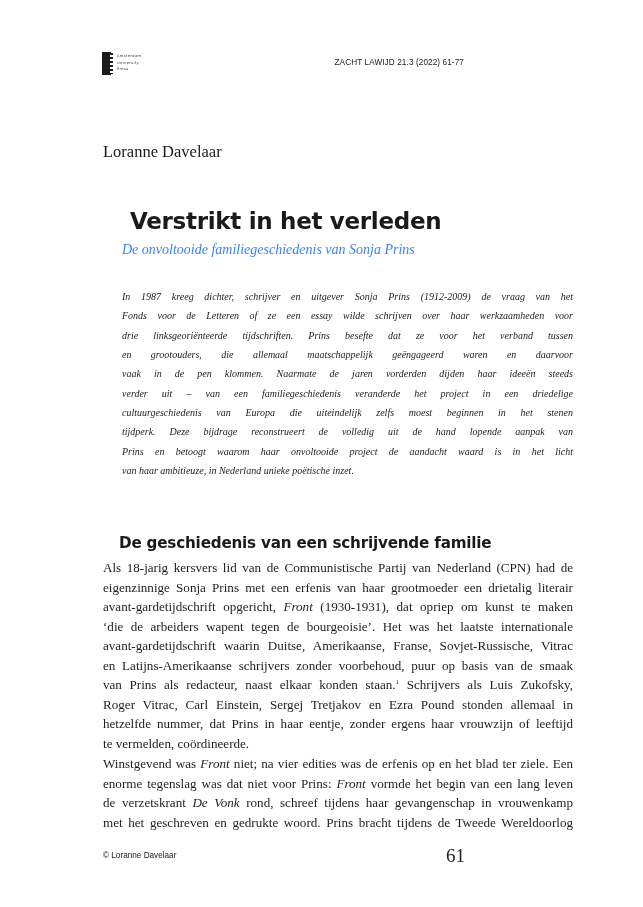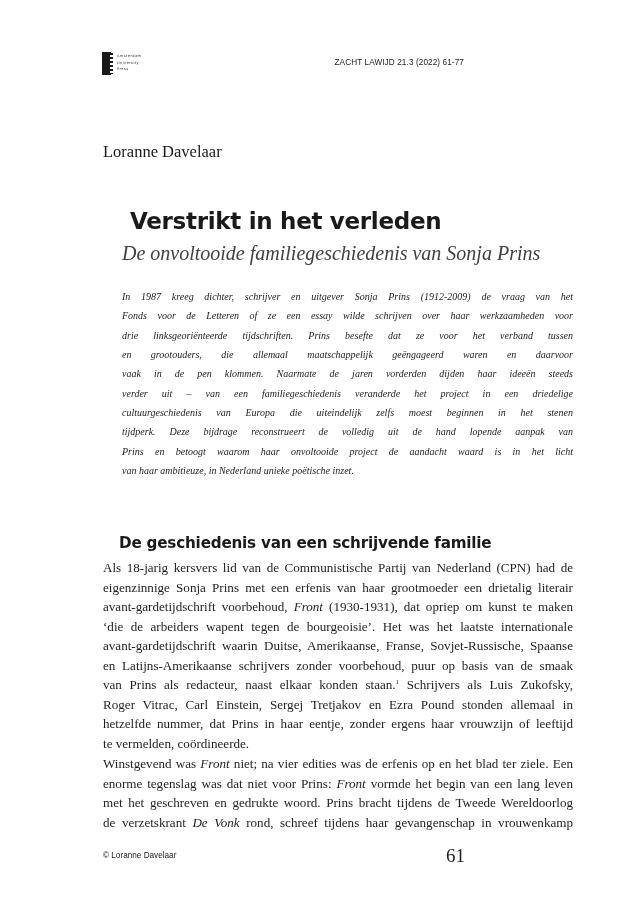--- a/index.html
+++ b/index.html
@@ -6,21 +6,21 @@
   body { width: 643px; height: 907px; position: relative; overflow: hidden; color: #1a1a1a; }
   .page { position: absolute; left: 16px; top: 0; width: 535px; height: 907px; background: #fff; }
   .logo { position: absolute; left: 86px; top: 52px; display: flex; align-items: flex-start; }
   .logo-mark { width: 9px; height: 23px; background: #1a1a1a; position: relative; }
   .logo-mark::after { content: ""; position: absolute; right: -2px; top: 1px; width: 3px; height: 21px;
     background: repeating-linear-gradient(to bottom, #1a1a1a 0 2px, #fff 2px 4px); }
   .logo-text { margin-left: 6px; font-family: "DejaVu Sans", sans-serif; font-size: 3.6px; line-height: 6.6px; letter-spacing: 0.4px; color: #333; padding-top: 1px; }
   .journal-ref { position: absolute; right: 87px; top: 58px; font-family: "Liberation Sans", sans-serif; font-size: 8.2px; color: #222; letter-spacing: 0.1px; }
   .author { position: absolute; left: 87px; top: 142px; font-family: "Liberation Serif", serif; font-size: 16.5px; color: #1a1a1a; }
   .title { position: absolute; left: 106px; top: 200px; font-family: "DejaVu Sans", sans-serif; font-size: 23px; font-weight: 600; letter-spacing: -0.3px; color: #1a1a1a; }
-  .subtitle { position: absolute; left: 106px; top: 242px; font-family: "Liberation Serif", serif; font-style: italic; font-size: 20px; color: #404040; }
+  .subtitle { position: absolute; left: 106px; top: 242px; font-family: "Liberation Serif", serif; font-style: italic; font-size: 14px; color: #3b82f6; }
   .abstract { position: absolute; left: 106px; top: 287px; width: 451px; font-family: "Liberation Serif", serif; font-style: italic; font-size: 10px; line-height: 19.35px; color: #222; }
   .line { display: block; text-align: justify; text-align-last: justify; white-space: nowrap; }
   .line.last { text-align-last: left; }
   .section-heading { position: absolute; left: 87px; top: 518px; font-family: "DejaVu Sans", sans-serif; font-size: 15.2px; font-weight: 600; color: #1a1a1a; letter-spacing: -0.2px; }
   .body-text { position: absolute; left: 87px; width: 470px; font-family: "Liberation Serif", serif; font-size: 13.1px; line-height: 19.55px; color: #1e1e1e; }
   .para1 { top: 558px; }
   .para2 { top: 754px; }
   .body-text .line { overflow: hidden; }
   sup { font-size: 7px; vertical-align: 5px; line-height: 0; }
   .footer-left { position: absolute; left: 87px; top: 851px; font-family: "Liberation Sans", sans-serif; font-size: 8.2px; color: #222; }
@@ -58,33 +58,33 @@
     <span class="line">tijdperk. Deze bijdrage reconstrueert de volledig uit de hand lopende aanpak van</span>
     <span class="line">Prins en betoogt waarom haar onvoltooide project de aandacht waard is in het licht</span>
     <span class="line last">van haar ambitieuze, in Nederland unieke poëtische inzet.</span>
   </div>
 
   <h2 class="section-heading" style="margin:16px">De geschiedenis van een schrijvende familie</h2>
 
   <div class="body-text para1">
     <span class="line">Als 18-jarig kersvers lid van de Communistische Partij van Nederland (CPN) had de</span>
     <span class="line">eigenzinnige Sonja Prins met een erfenis van haar grootmoeder een drietalig literair</span>
-    <span class="line"><span>avant-gardetijdschrift voorbehoud, </span><i>Front</i><span> (1930-1931), dat opriep om kunst te maken</span></span>
+    <span class="line"><span>avant-gardetijdschrift opgericht, </span><i>Front</i><span> (1930-1931), dat opriep om kunst te maken</span></span>
     <span class="line">‘die de arbeiders wapent tegen de bourgeoisie’. Het was het laatste internationale</span>
-    <span class="line">avant-gardetijdschrift waarin Duitse, Amerikaanse, Franse, Sovjet-Russische, Spaanse</span>
+    <span class="line">avant-gardetijdschrift waarin Duitse, Amerikaanse, Franse, Sovjet-Russische, Vitrac</span>
     <span class="line">en Latijns-Amerikaanse schrijvers zonder voorbehoud, puur op basis van de smaak</span>
     <span class="line"><span>van Prins als redacteur, naast elkaar konden staan.</span><sup>1</sup><span> Schrijvers als Luis Zukofsky,</span></span>
     <span class="line">Roger Vitrac, Carl Einstein, Sergej Tretjakov en Ezra Pound stonden allemaal in</span>
     <span class="line">hetzelfde nummer, dat Prins in haar eentje, zonder ergens haar vrouwzijn of leeftijd</span>
     <span class="line last">te vermelden, coördineerde.</span>
   </div>
 
   <div class="body-text para2">
     <span class="line"><span>Winstgevend was </span><i>Front</i><span> niet; na vier edities was de erfenis op en het blad ter ziele. Een</span></span>
     <span class="line"><span>enorme tegenslag was dat niet voor Prins: </span><i>Front</i><span> vormde het begin van een lang leven</span></span>
+    <span class="line"><span>de verzetskrant </span><i>De Vonk</i><span> rond, schreef tijdens haar gevangenschap in vrouwenkamp</span></span>
     <span class="line">met het geschreven en gedrukte woord. Prins bracht tijdens de Tweede Wereldoorlog</span>
-    <span class="line"><span>de verzetskrant </span><i>De Vonk</i><span> rond, schreef tijdens haar gevangenschap in vrouwenkamp</span></span>
   </div>
 
   <div class="footer-left">© Loranne Davelaar</div>
   <div class="footer-right">61</div>
 
 </div>
 
 </body></html>

